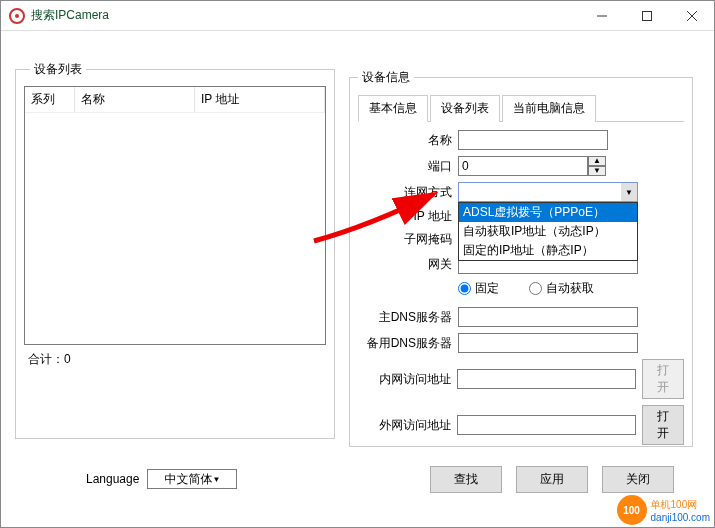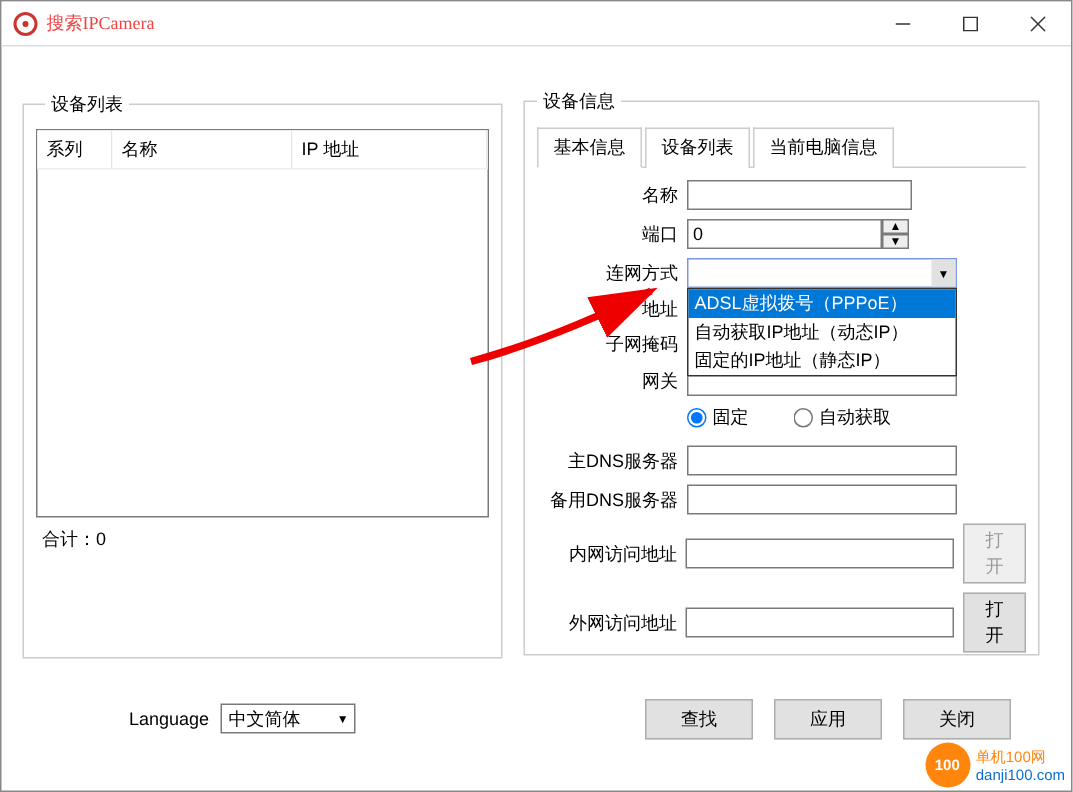--- a/index.html
+++ b/index.html
@@ -1,38 +1,38 @@
 <!DOCTYPE html>
 <html><head>
 <meta charset="utf-8">
 <style>
 * { box-sizing: border-box; margin: 0; padding: 0; font-family: "Microsoft YaHei", "SimSun", sans-serif; font-size: 12px; }
 body { background: #fff; width: 715px; height: 528px; position: relative; overflow: hidden; border: 1px solid #888; }
 
 .titlebar { height: 30px; display: flex; align-items: center; padding-left: 8px; background: #fff; border-bottom: 1px solid #ddd; }
 .titlebar .icon { width: 16px; height: 16px; border: 2px solid #c33; border-radius: 50%; position: relative; margin-right: 6px; }
 .titlebar .icon::after { content: ""; position: absolute; width: 4px; height: 4px; background: #c33; border-radius: 50%; top: 4px; left: 4px; }
-.titlebar .title { color: #ef4444; flex: 1; font-family: Liberation Serif, serif; }
+.titlebar .title { color: #14532d; flex: 1; }
 .winbtns { display: flex; }
 .winbtn { width: 45px; height: 30px; display: flex; align-items: center; justify-content: center; color: #333; }
 
 .content { position: absolute; top: 30px; left: 0; right: 0; bottom: 0; padding: 10px 14px 14px; }
 
 fieldset { border: 1px solid #ccc; padding: 8px; position: relative; }
 legend { padding: 0 4px; font-size: 12px; }
 
 .device-list-box { position: absolute; left: 14px; top: 30px; width: 320px; height: 378px; }
 .device-list-box legend { margin-left: 6px; }
 .dl-inner { border: 1px solid #7a7a7a; width: 100%; height: 259px; background: #fff; }
 .dl-header { display: flex; background: #fff; border-bottom: 1px solid #eee; }
 .dl-header .col { padding: 4px 6px; border-right: 1px solid #e6e6e6; background: #fff; }
 .dl-header .c1 { width: 50px; } .dl-header .c2 { width: 120px; } .dl-header .c3 { flex: 1; }
 .total { padding: 6px 4px; }
 
-.device-info-box { position: absolute; left: 348px; top: 28px; width: 340px; height: 378px; }
+.device-info-box { position: absolute; left: 348px; top: 38px; width: 340px; height: 378px; }
 .tabs { display: flex; border-bottom: 1px solid #ccc; margin-bottom: 8px; }
 .tab { border: 1px solid #ccc; border-bottom: none; padding: 4px 10px; margin-right: 2px; background: #fff; position: relative; top: 1px; }
 .tab.active { background: #fff; border-bottom: 1px solid #fff; }
 
 .form-row { display: flex; align-items: center; margin-bottom: 6px; }
 .form-row .lbl { width: 100px; text-align: right; padding-right: 6px; }
 .form-row input[type=text] { border: 1px solid #7a7a7a; height: 20px; padding: 0 3px; }
 .form-row .val { width: 150px; }
 .form-row .val2 { width: 180px; }
 .spin { display: flex; }
@@ -51,21 +51,21 @@
 .radio-row { display: flex; align-items: center; gap: 30px; padding-left: 100px; margin-bottom: 10px; }
 .radio-row label { display: flex; gap: 4px; }
 
 .btn { border: 1px solid #adadad; background: #e1e1e1; padding: 3px 12px; min-width: 60px; text-align: center; }
 .open-btn { margin-left: 6px; padding: 2px 8px; min-width: 40px; }
 .open-btn.disabled { color: #999; background: #efefef; }
 
 .red-arrow { position: absolute; left: 308px; top: 155px; pointer-events: none; z-index: 40; }
 
 .lang-row { position: absolute; left: 85px; bottom: 38px; display: flex; align-items: center; gap: 8px; }
-.lang-select { border: 1px solid #7a7a7a; width: 90px; height: 20px; display: flex; align-items: center; padding: 0 4px; justify-content: space-between; background: #fff; }
+.lang-select { border: 1px solid #7a7a7a; width: 90px; height: 20px; display: flex; align-items: center; padding: 0 4px; justify-content: center; background: #fff; }
 .lang-select .arrow { font-size: 8px; }
 
 .bottom-btns { position: absolute; right: 40px; bottom: 34px; display: flex; gap: 14px; }
 .bottom-btns .btn { min-width: 72px; padding: 4px 12px; }
 
 .watermark { position: absolute; right: 4px; bottom: 2px; display: flex; align-items: center; gap: 4px; opacity: 0.95; }
 .wm-logo { width: 30px; height: 30px; border-radius: 50%; background: #ff7f00; display:flex; align-items:center; justify-content:center; color:#fff; font-weight:bold; font-size:10px; }
 .wm-text1 { color: #ff7f00; font-size: 10px; font-weight: normal; }
 .wm-text2 { color: #0066cc; font-size: 10px; }
 </style>

